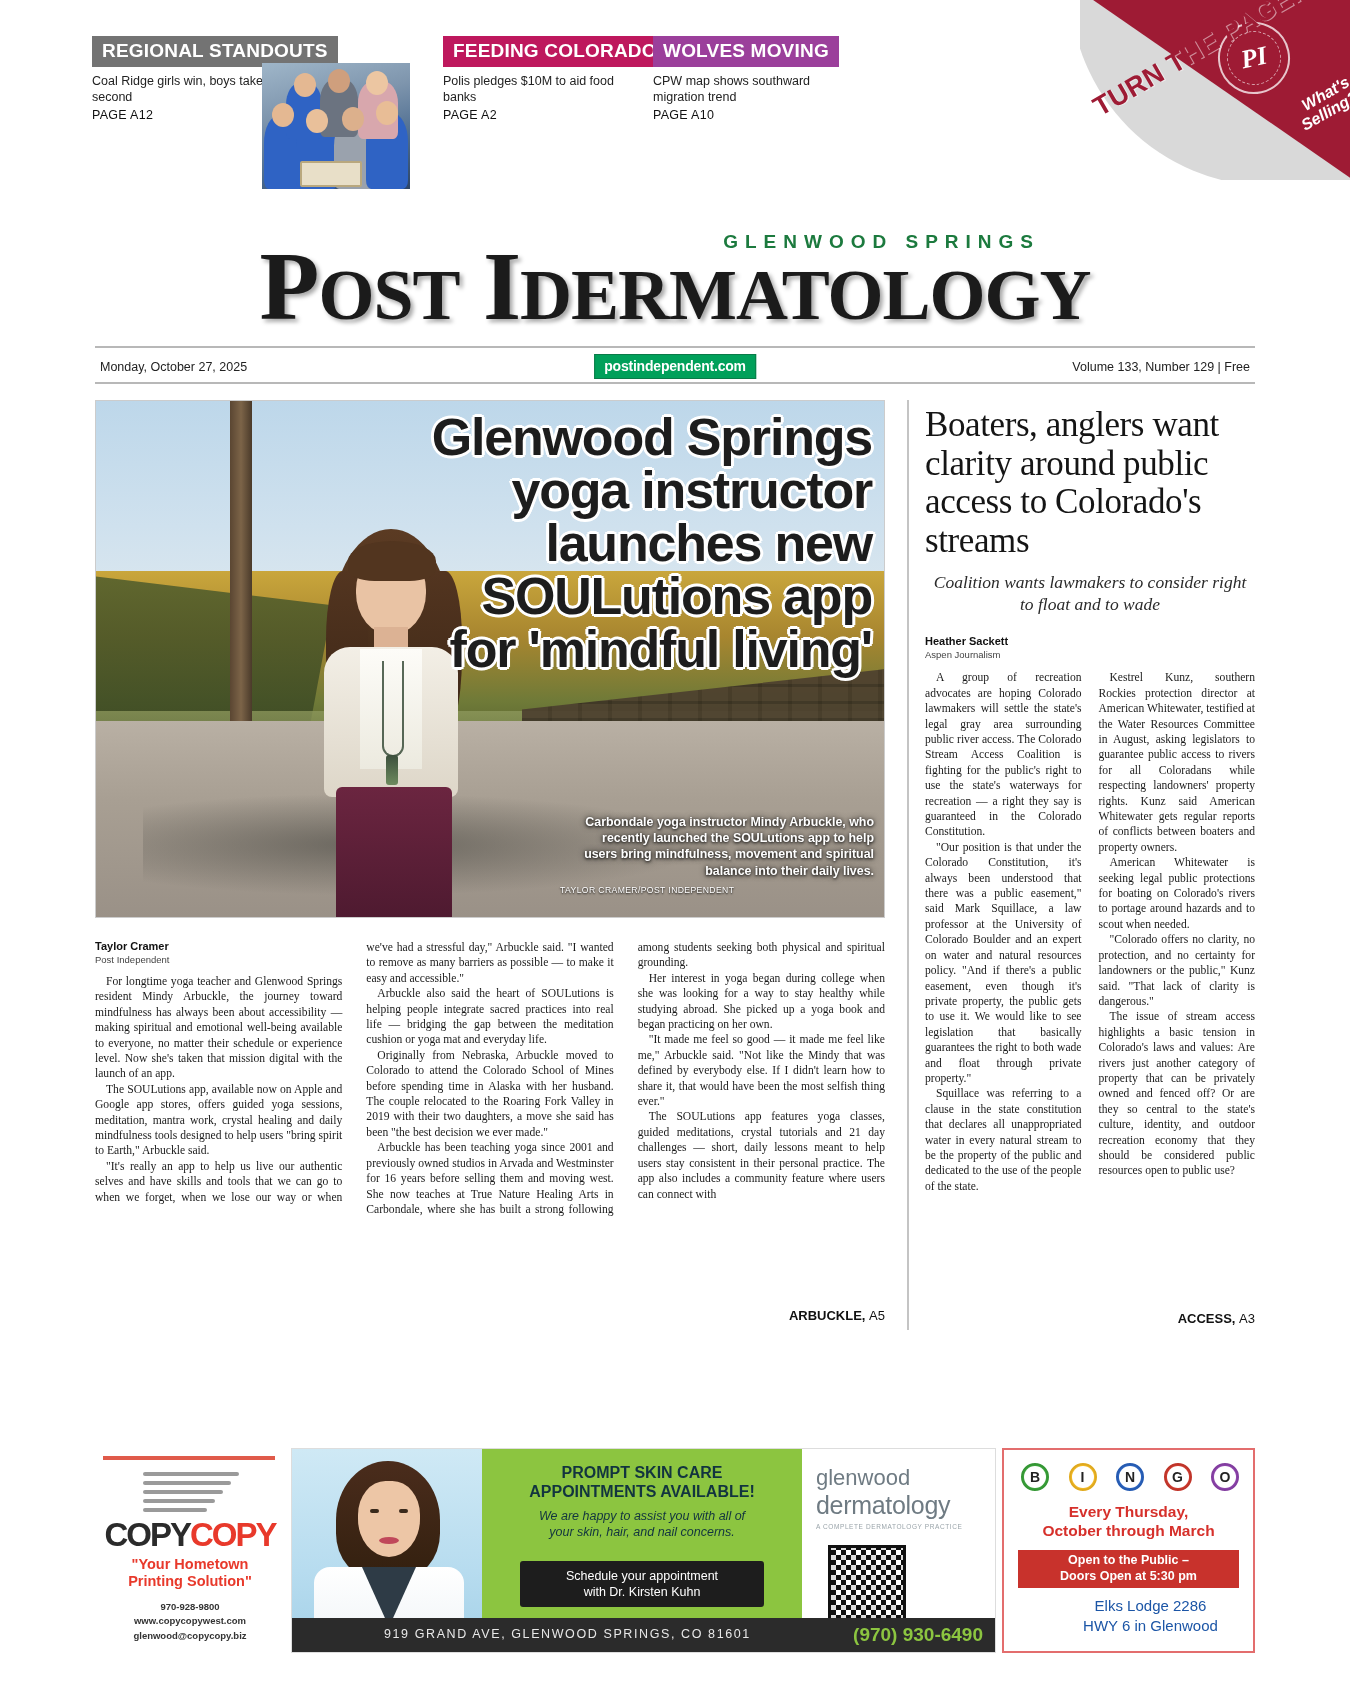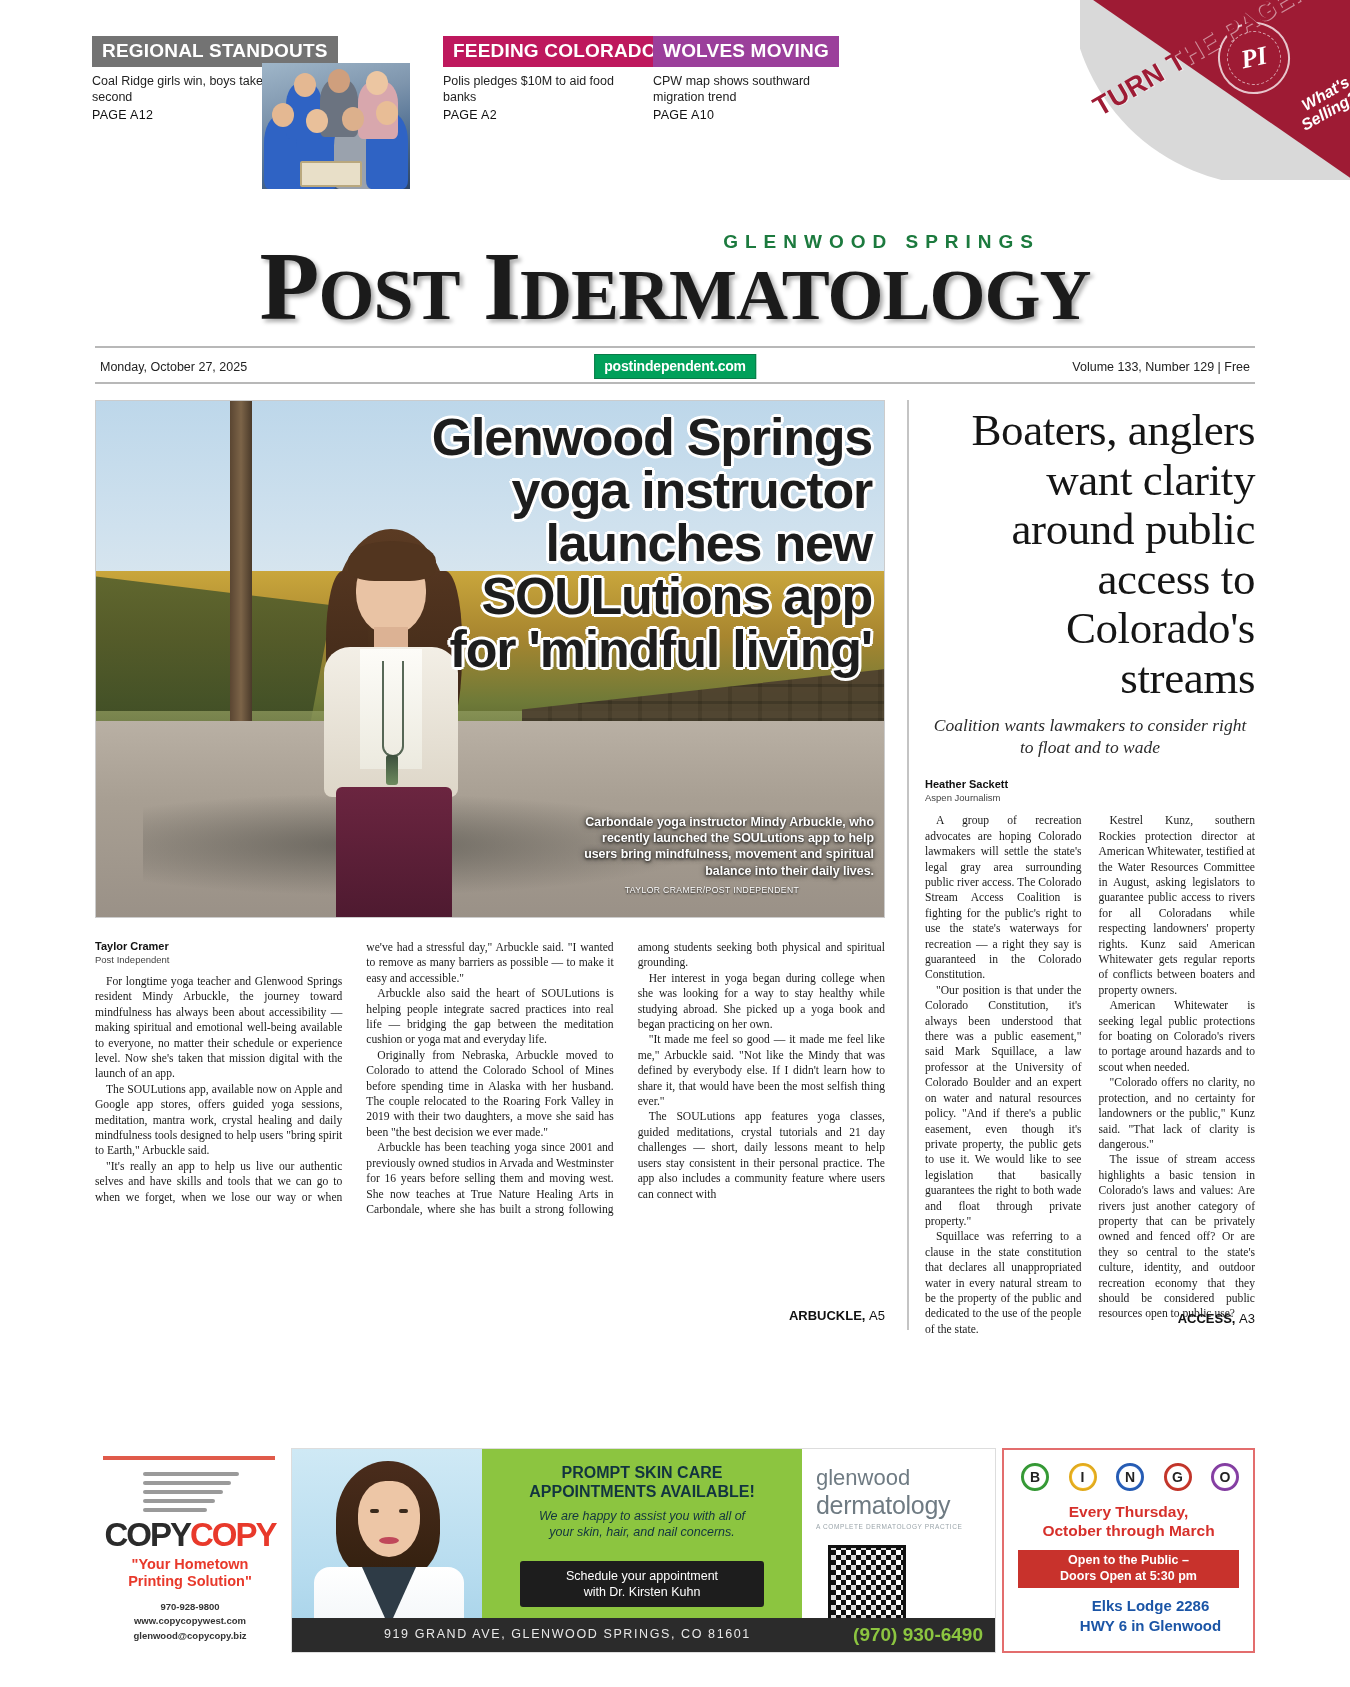--- a/index.html
+++ b/index.html
@@ -232,33 +232,33 @@
   .lead-cap{
     position:absolute; right:10px; bottom:38px; width:300px;
     text-align:right;
     color:#fff;
     font-size:12.4px;
     line-height:1.32;
     font-weight:bold;
     text-shadow:0 1px 3px rgba(0,0,0,.9), 0 0 6px rgba(0,0,0,.75);
   }
   .lead-credit{
-    position:absolute; right:12px; bottom:22px; width:320px;
-    text-align:center; color:#fff; font-size:8.6px; letter-spacing:.4px;
+    position:absolute; right:4px; bottom:22px; width:320px;
+    text-align:left; color:#fff; font-size:8.6px; letter-spacing:.4px;
     text-shadow:0 1px 2px rgba(0,0,0,.95);
   }
 
   
   .vrule{ position:absolute; left:812px; top:0; width:2px; height:930px; background:#c4c4c4; }
 
   
   .sec{ position:absolute; left:830px; top:6px; width:330px; }
   .sec-head{
     font-family:"Liberation Serif", serif;
-    font-size:45px; line-height:1.1; text-align:right; color:#151515;
+    font-size:35px; line-height:1.1; text-align:left; color:#151515;
     letter-spacing:-.4px;
   }
   .sec-dek{
     margin-top:12px;
     font-family:"Liberation Serif", serif;
     font-style:italic; font-size:17.5px; line-height:1.24;
     text-align:center; color:#2a2a2a;
   }
   .sec-byline{ margin-top:20px; }
   .by-name{ font-size:11px; font-weight:bold; color:#111; }
@@ -350,21 +350,21 @@
     justify-content:center; font-size:16px; font-weight:bold; color:#222;
     border:3px solid #fff; box-shadow:0 0 0 2px rgba(0,0,0,.08) inset; }
   .ball span{ display:flex; align-items:center; justify-content:center;
     width:22px; height:22px; border-radius:50%; background:#fff; font-size:14px; }
   .bingo-l1{ position:absolute; left:0; top:52px; width:249px; text-align:center;
     color:#d6302b; font-size:15.5px; font-weight:bold; line-height:1.25; }
   .bingo-red{ position:absolute; left:14px; top:100px; width:221px; height:38px;
     background:#c8322c; color:#fff; text-align:center; font-size:12.5px; font-weight:bold;
     line-height:1.25; display:flex; align-items:center; justify-content:center; padding:0 6px; }
   .bingo-l3{ position:absolute; left:0; top:146px; width:245px; text-align:center;
-    color:#1b55a6; font-size:15px; font-weight:bold; line-height:1.3;padding-left:48px; }
+    color:#1b55a6; font-size:15px; font-weight:normal; line-height:1.3;padding-left:48px; }
 </style>
 </head>
 <body>
 
 <div class="teaser-strip">
 
   <div class="teaser" style="left:92px; top:36px;">
     <div class="teaser-kicker" style="background:#737373">REGIONAL STANDOUTS</div>
     <div class="teaser-dek">Coal Ridge girls win, boys take second</div>
     <div class="teaser-page">PAGE A12</div>

